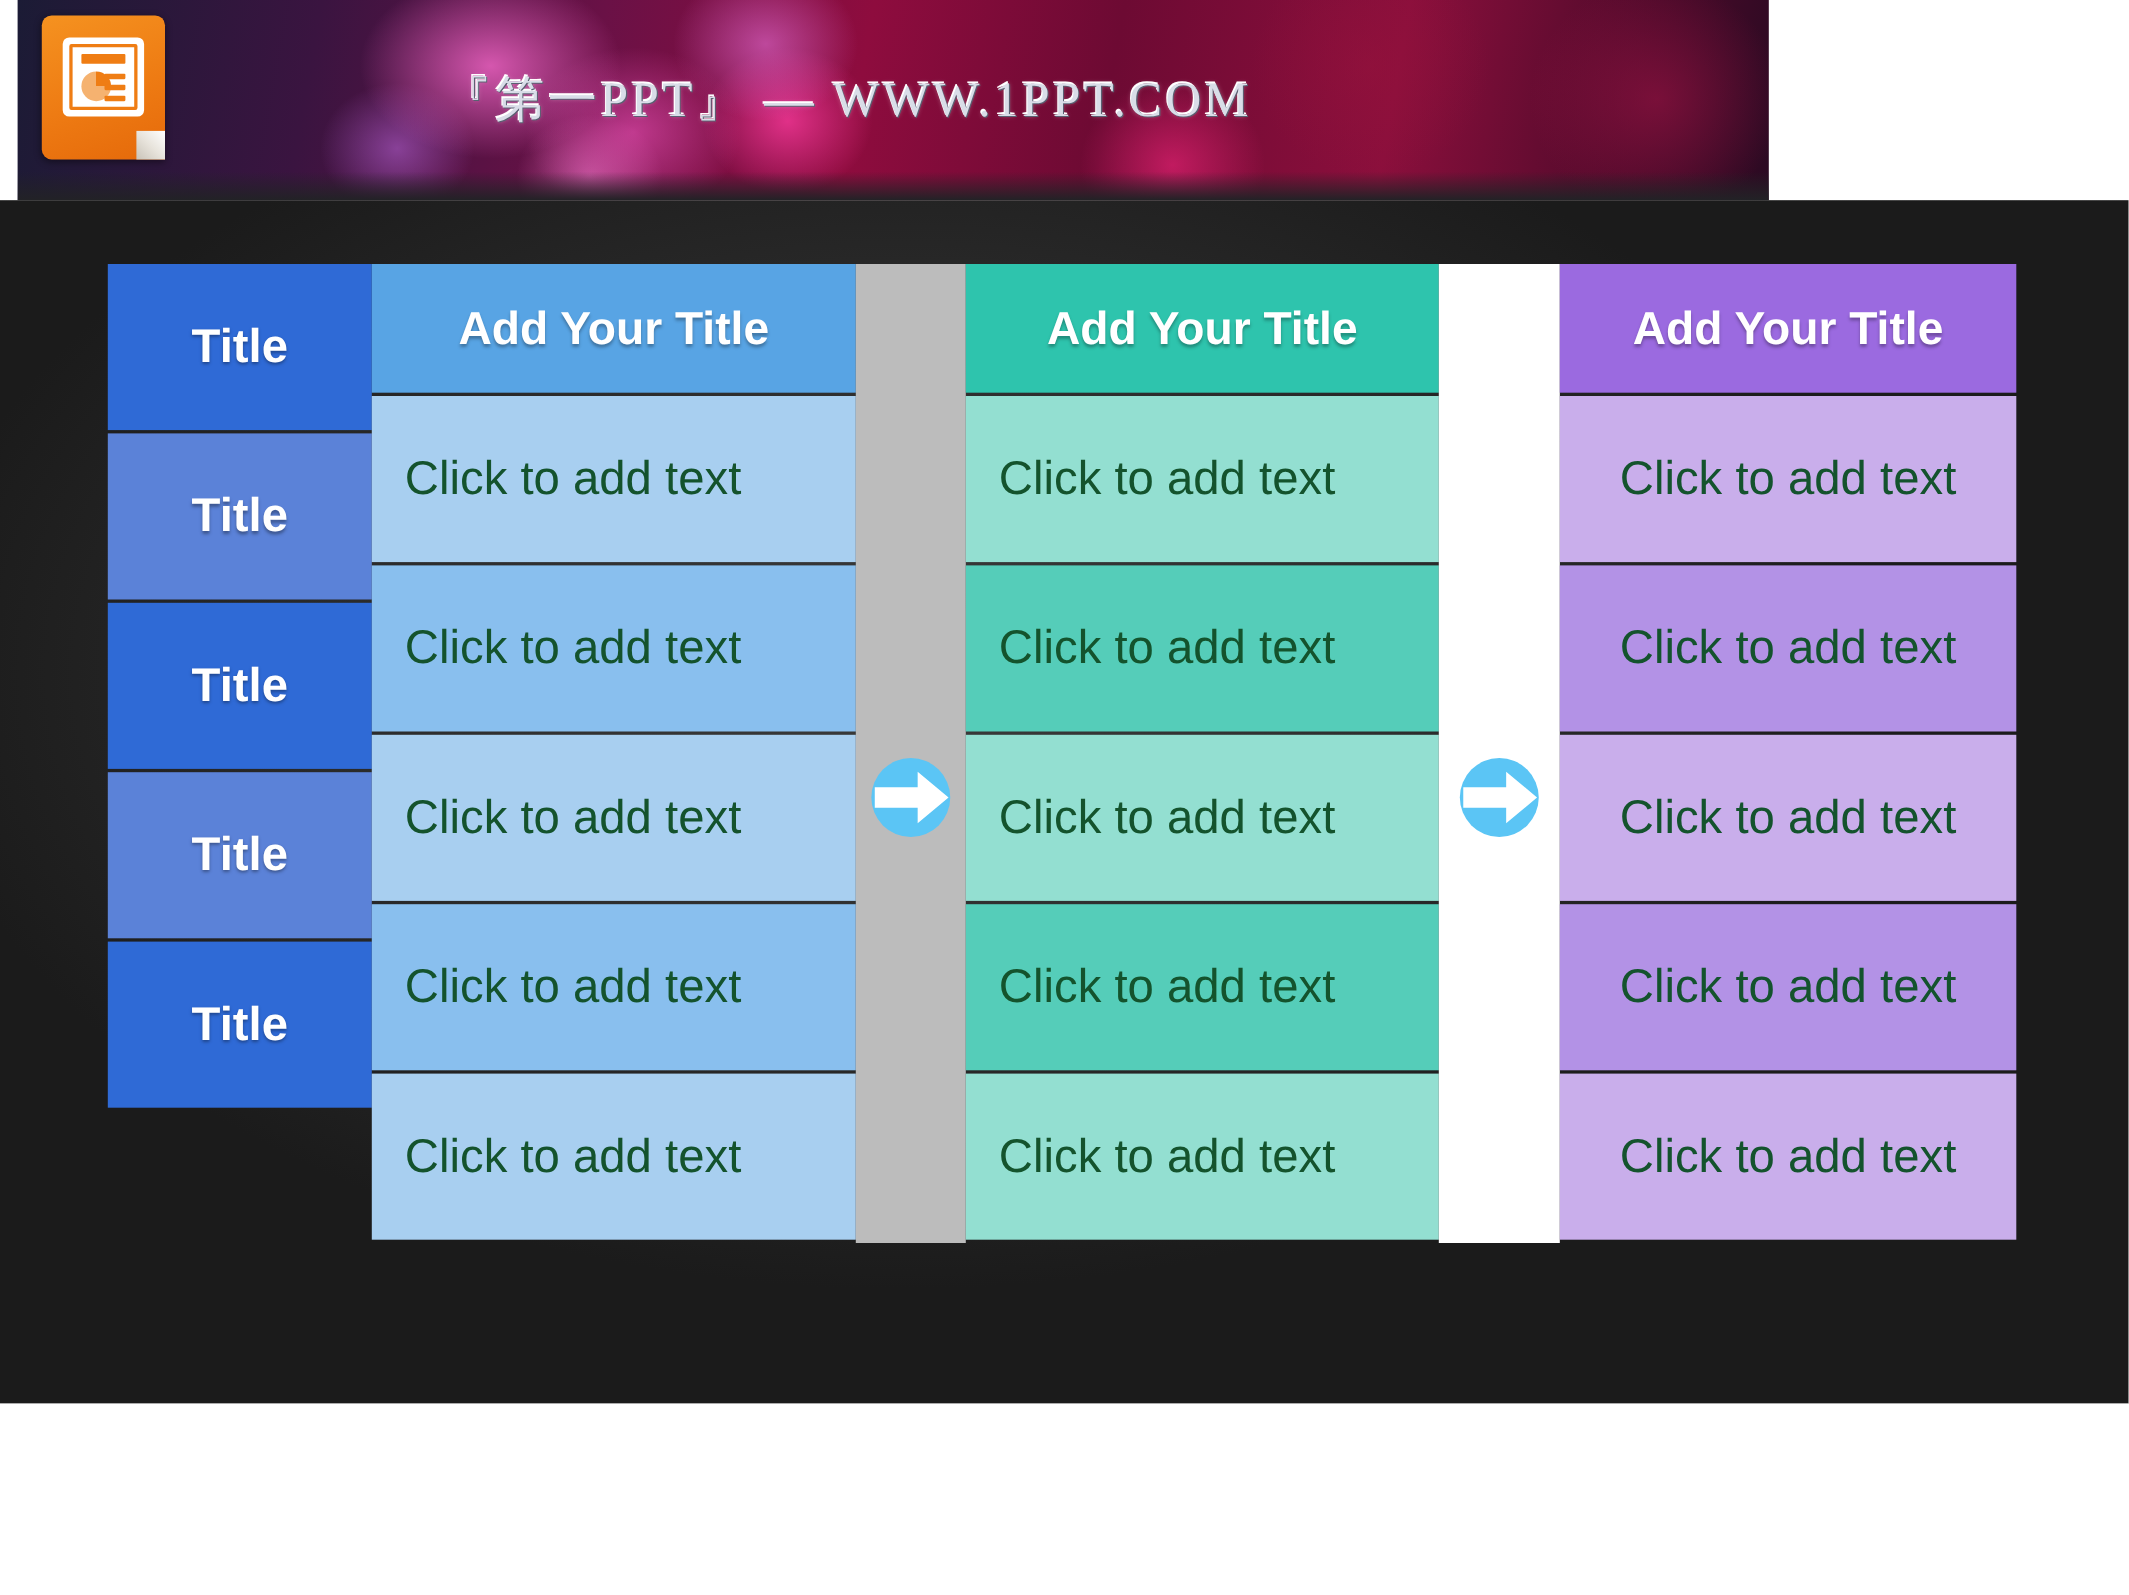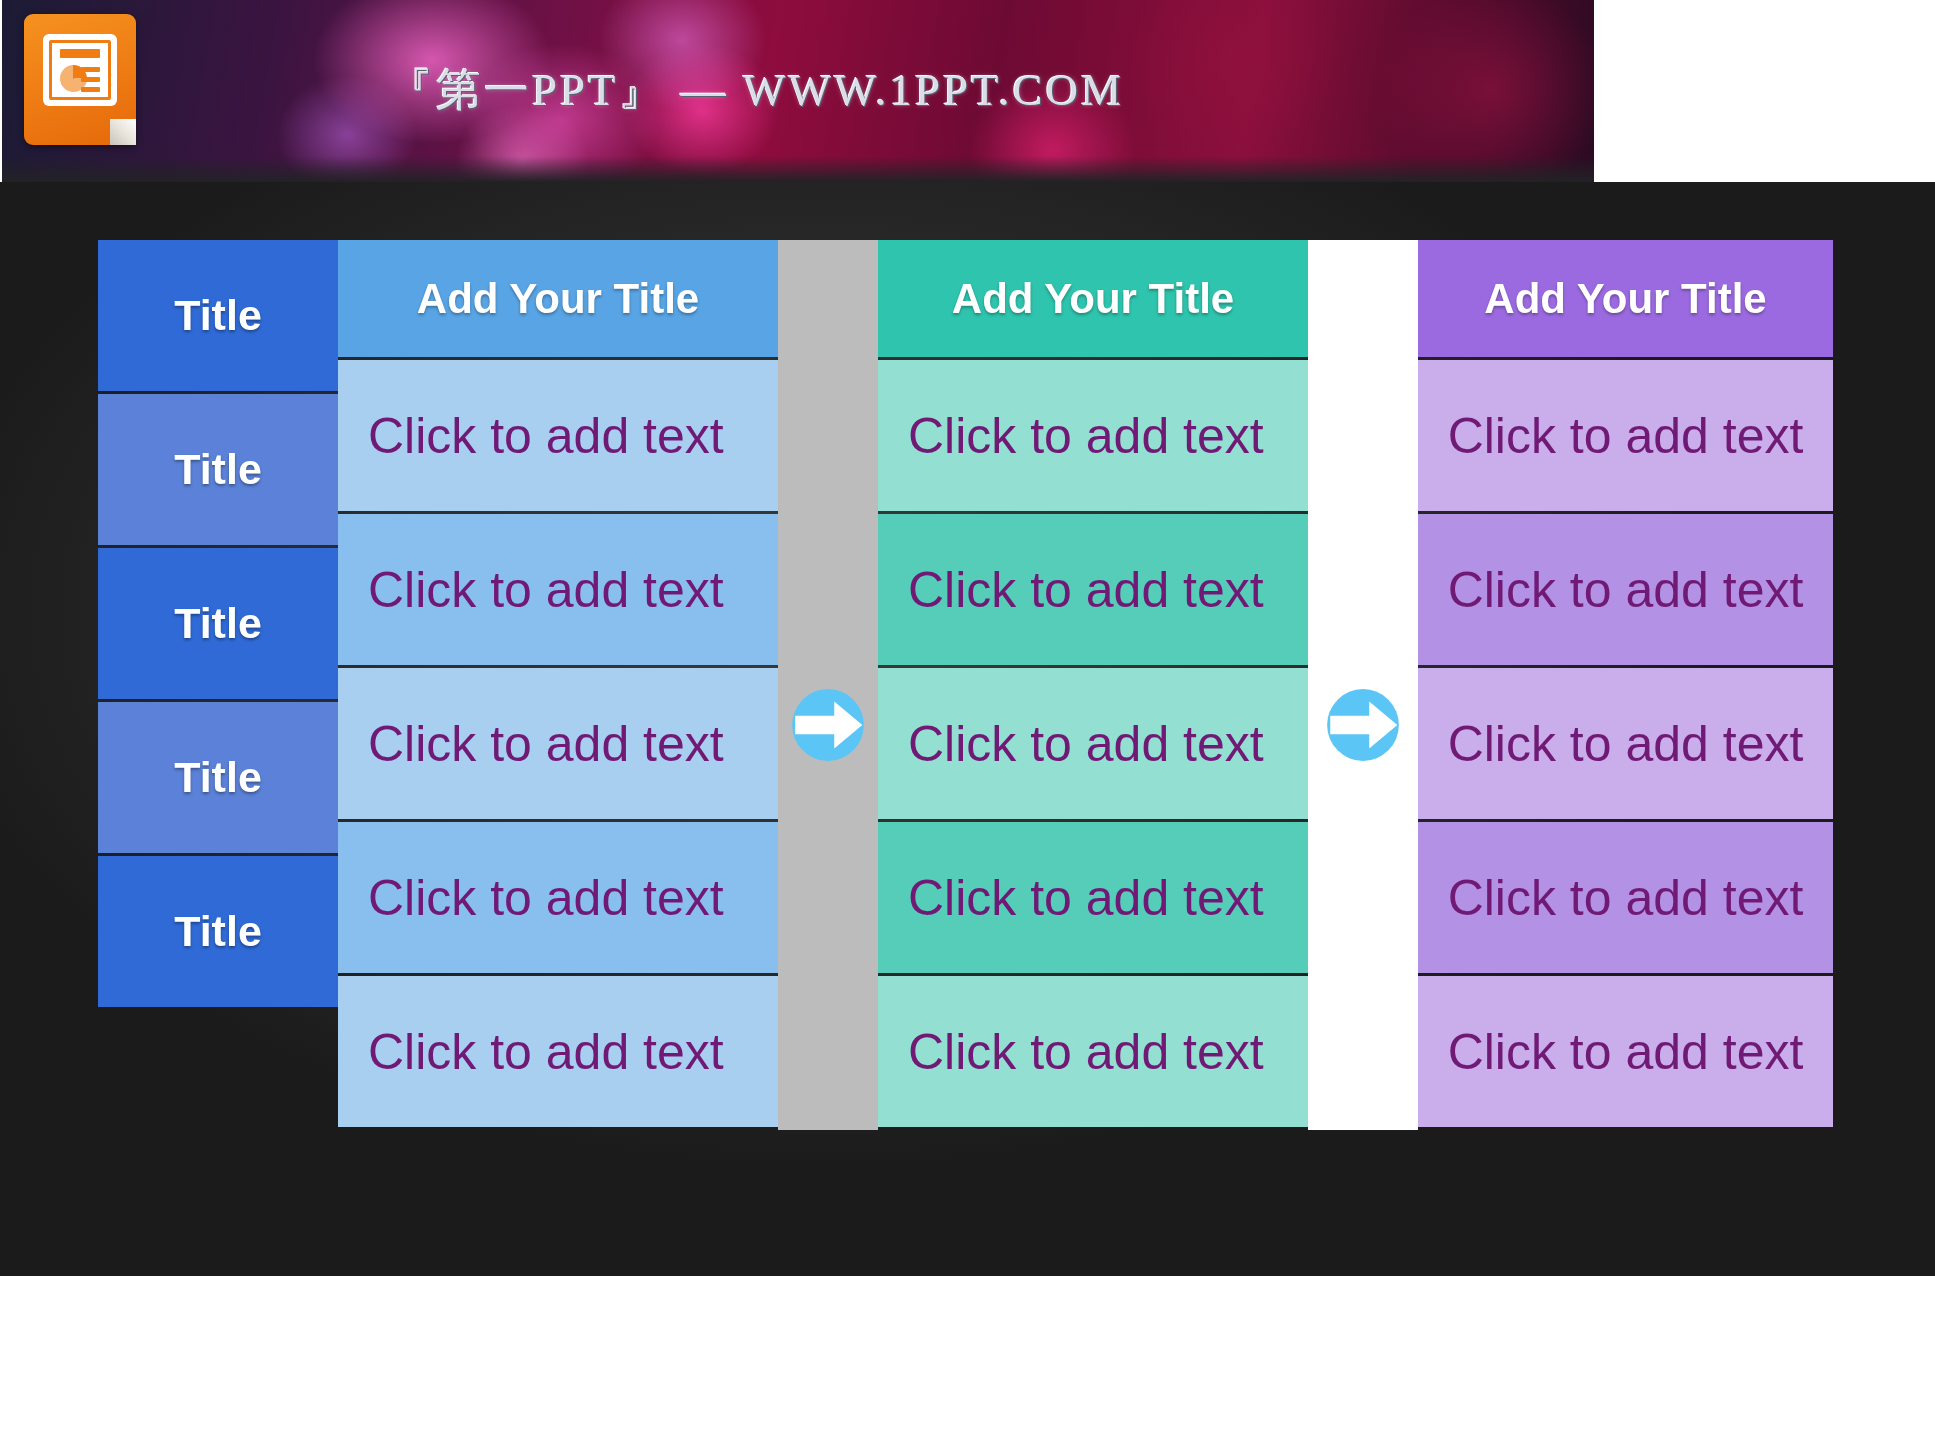--- a/index.html
+++ b/index.html
@@ -5,21 +5,21 @@
   * { margin:0; padding:0; box-sizing:border-box; }
   html, body {
     width:1935px; height:1450px;
     background:#ffffff;
     font-family:"Liberation Sans", sans-serif;
     overflow:hidden;
   }
 
   
   .banner{
-    position:absolute; left:2px; top:0; width:1592px; height:182px;
+    position:absolute; left:16px; top:0; width:1592px; height:182px;
     background:
       radial-gradient(ellipse 170px 120px at 430px 60px, rgba(255,110,210,.75), rgba(255,110,210,0) 70%),
       radial-gradient(ellipse 140px 110px at 560px 120px, rgba(255,90,200,.55), rgba(255,90,200,0) 70%),
       radial-gradient(ellipse 120px 100px at 680px 40px, rgba(240,120,230,.55), rgba(240,120,230,0) 70%),
       radial-gradient(ellipse 110px 95px at 700px 110px, rgba(255,60,160,.75), rgba(255,60,160,0) 70%),
       radial-gradient(ellipse 100px 85px at 345px 135px, rgba(210,120,255,.45), rgba(210,120,255,0) 70%),
       radial-gradient(ellipse 95px 80px at 520px 160px, rgba(255,140,220,.5), rgba(255,140,220,0) 70%),
       radial-gradient(ellipse 120px 110px at 1050px 150px, rgba(255,40,130,.55), rgba(255,40,130,0) 70%),
       radial-gradient(ellipse 90px 80px at 1790px 155px, rgba(255,30,120,.6), rgba(255,30,120,0) 70%),
       radial-gradient(ellipse 160px 150px at 1490px 90px, rgba(160,20,70,.55), rgba(160,20,70,0) 72%),
@@ -80,21 +80,21 @@
   .cell span{ width:100%; line-height:1.12; }
 
   
   .hdr{ justify-content:center; text-align:center; }
   .hdr span{
     color:#ffffff; font-weight:bold; font-size:42px; text-align:center;
     text-shadow:0 2px 3px rgba(0,0,0,.30);
   }
 
   
-  .body-cell span{ color:#701a75; font-size:50px; }
+  .body-cell span{ color:#14532d; font-size:43px; }
   .pad-l{ padding-left:30px; }
   .ctr{ text-align:center; padding:0 14px; }
 
   
   .title-cell span{
     color:#ffffff; font-weight:bold; font-size:43px; text-align:center;
     text-shadow:0 2px 3px rgba(0,0,0,.35);
   }
 
   

